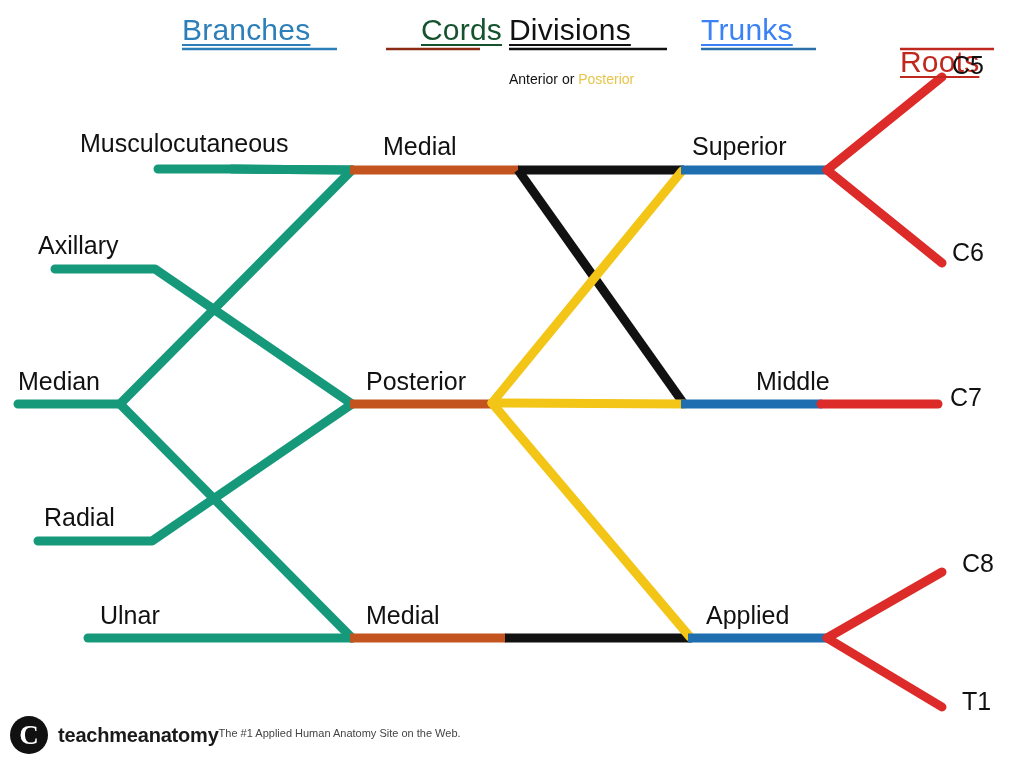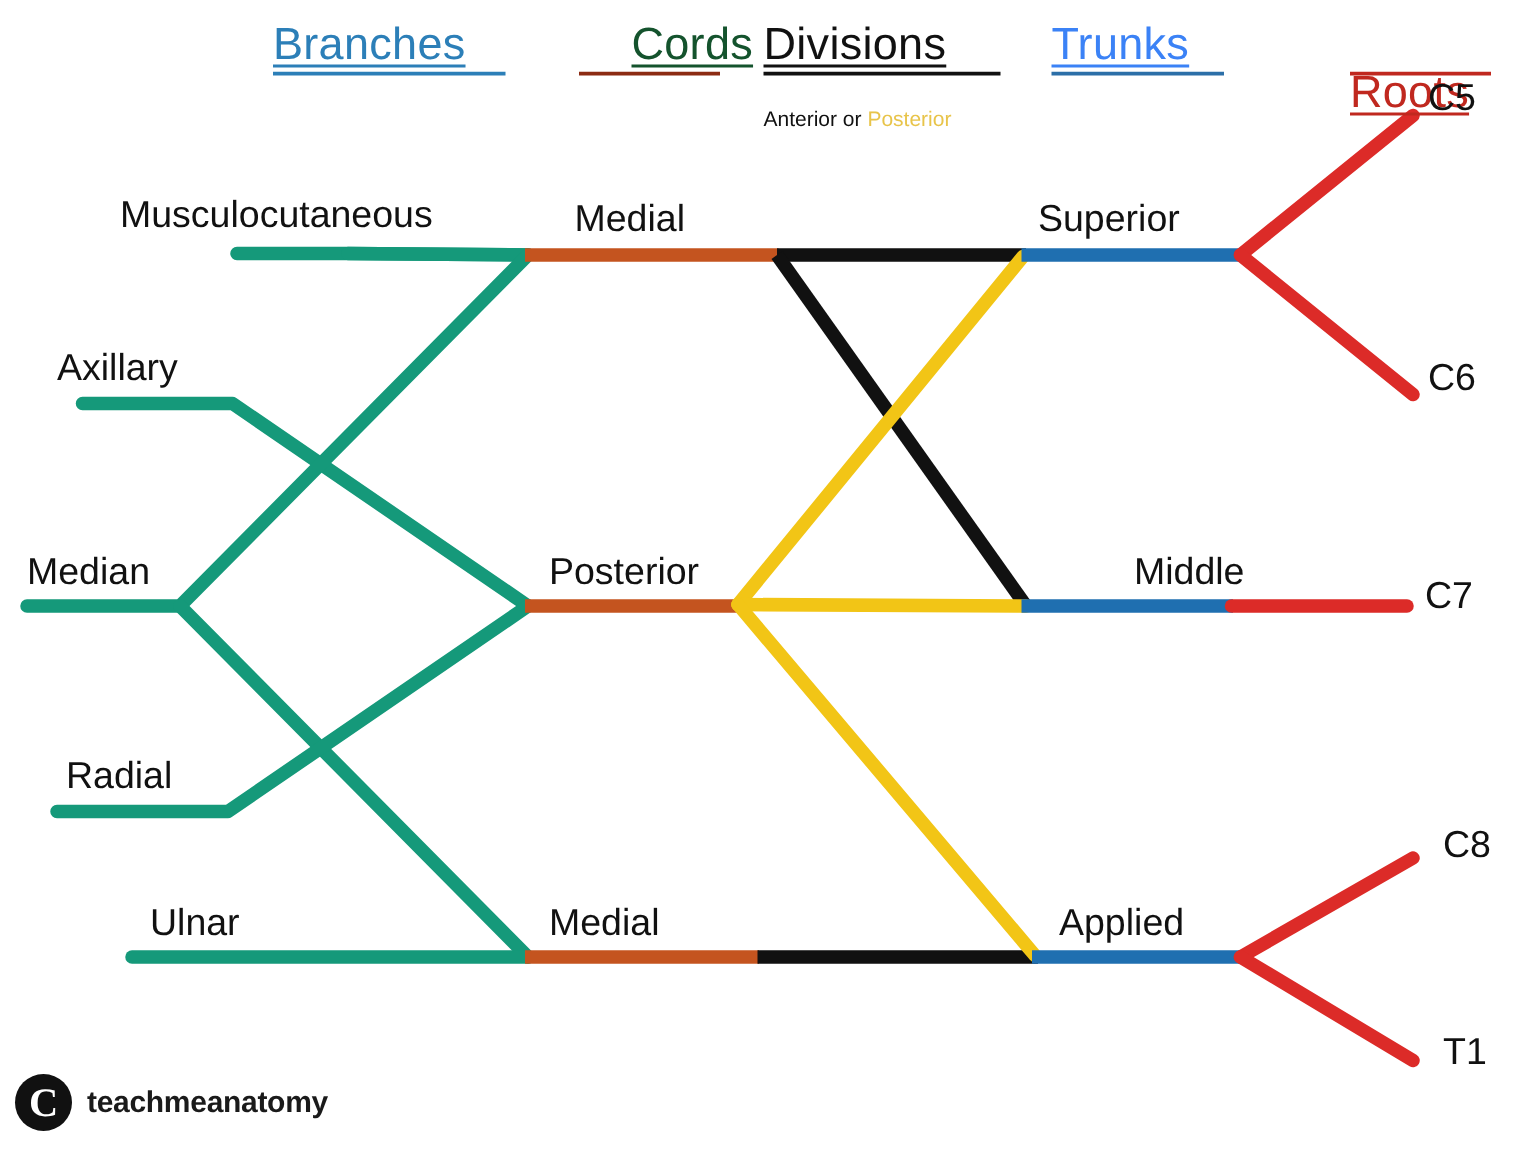--- a/index.html
+++ b/index.html
@@ -207,16 +207,17 @@
   <div class="node-label" style="left:950px; top:385px;">C7</div>
   <div class="node-label" style="left:962px; top:551px;">C8</div>
   <div class="node-label" style="left:962px; top:689px;">T1</div>
 
   <div class="footer">
     <div class="copy-mark">
       <span>C</span>
     </div>
     <div class="brand-wrap">
       <div class="brand-name">teachmeanatomy</div>
+      <div class="brand-tag">The #1 Applied Human Anatomy Site on the Web.</div>
     </div>
   </div>
 
 </div>
 
 </body></html>

